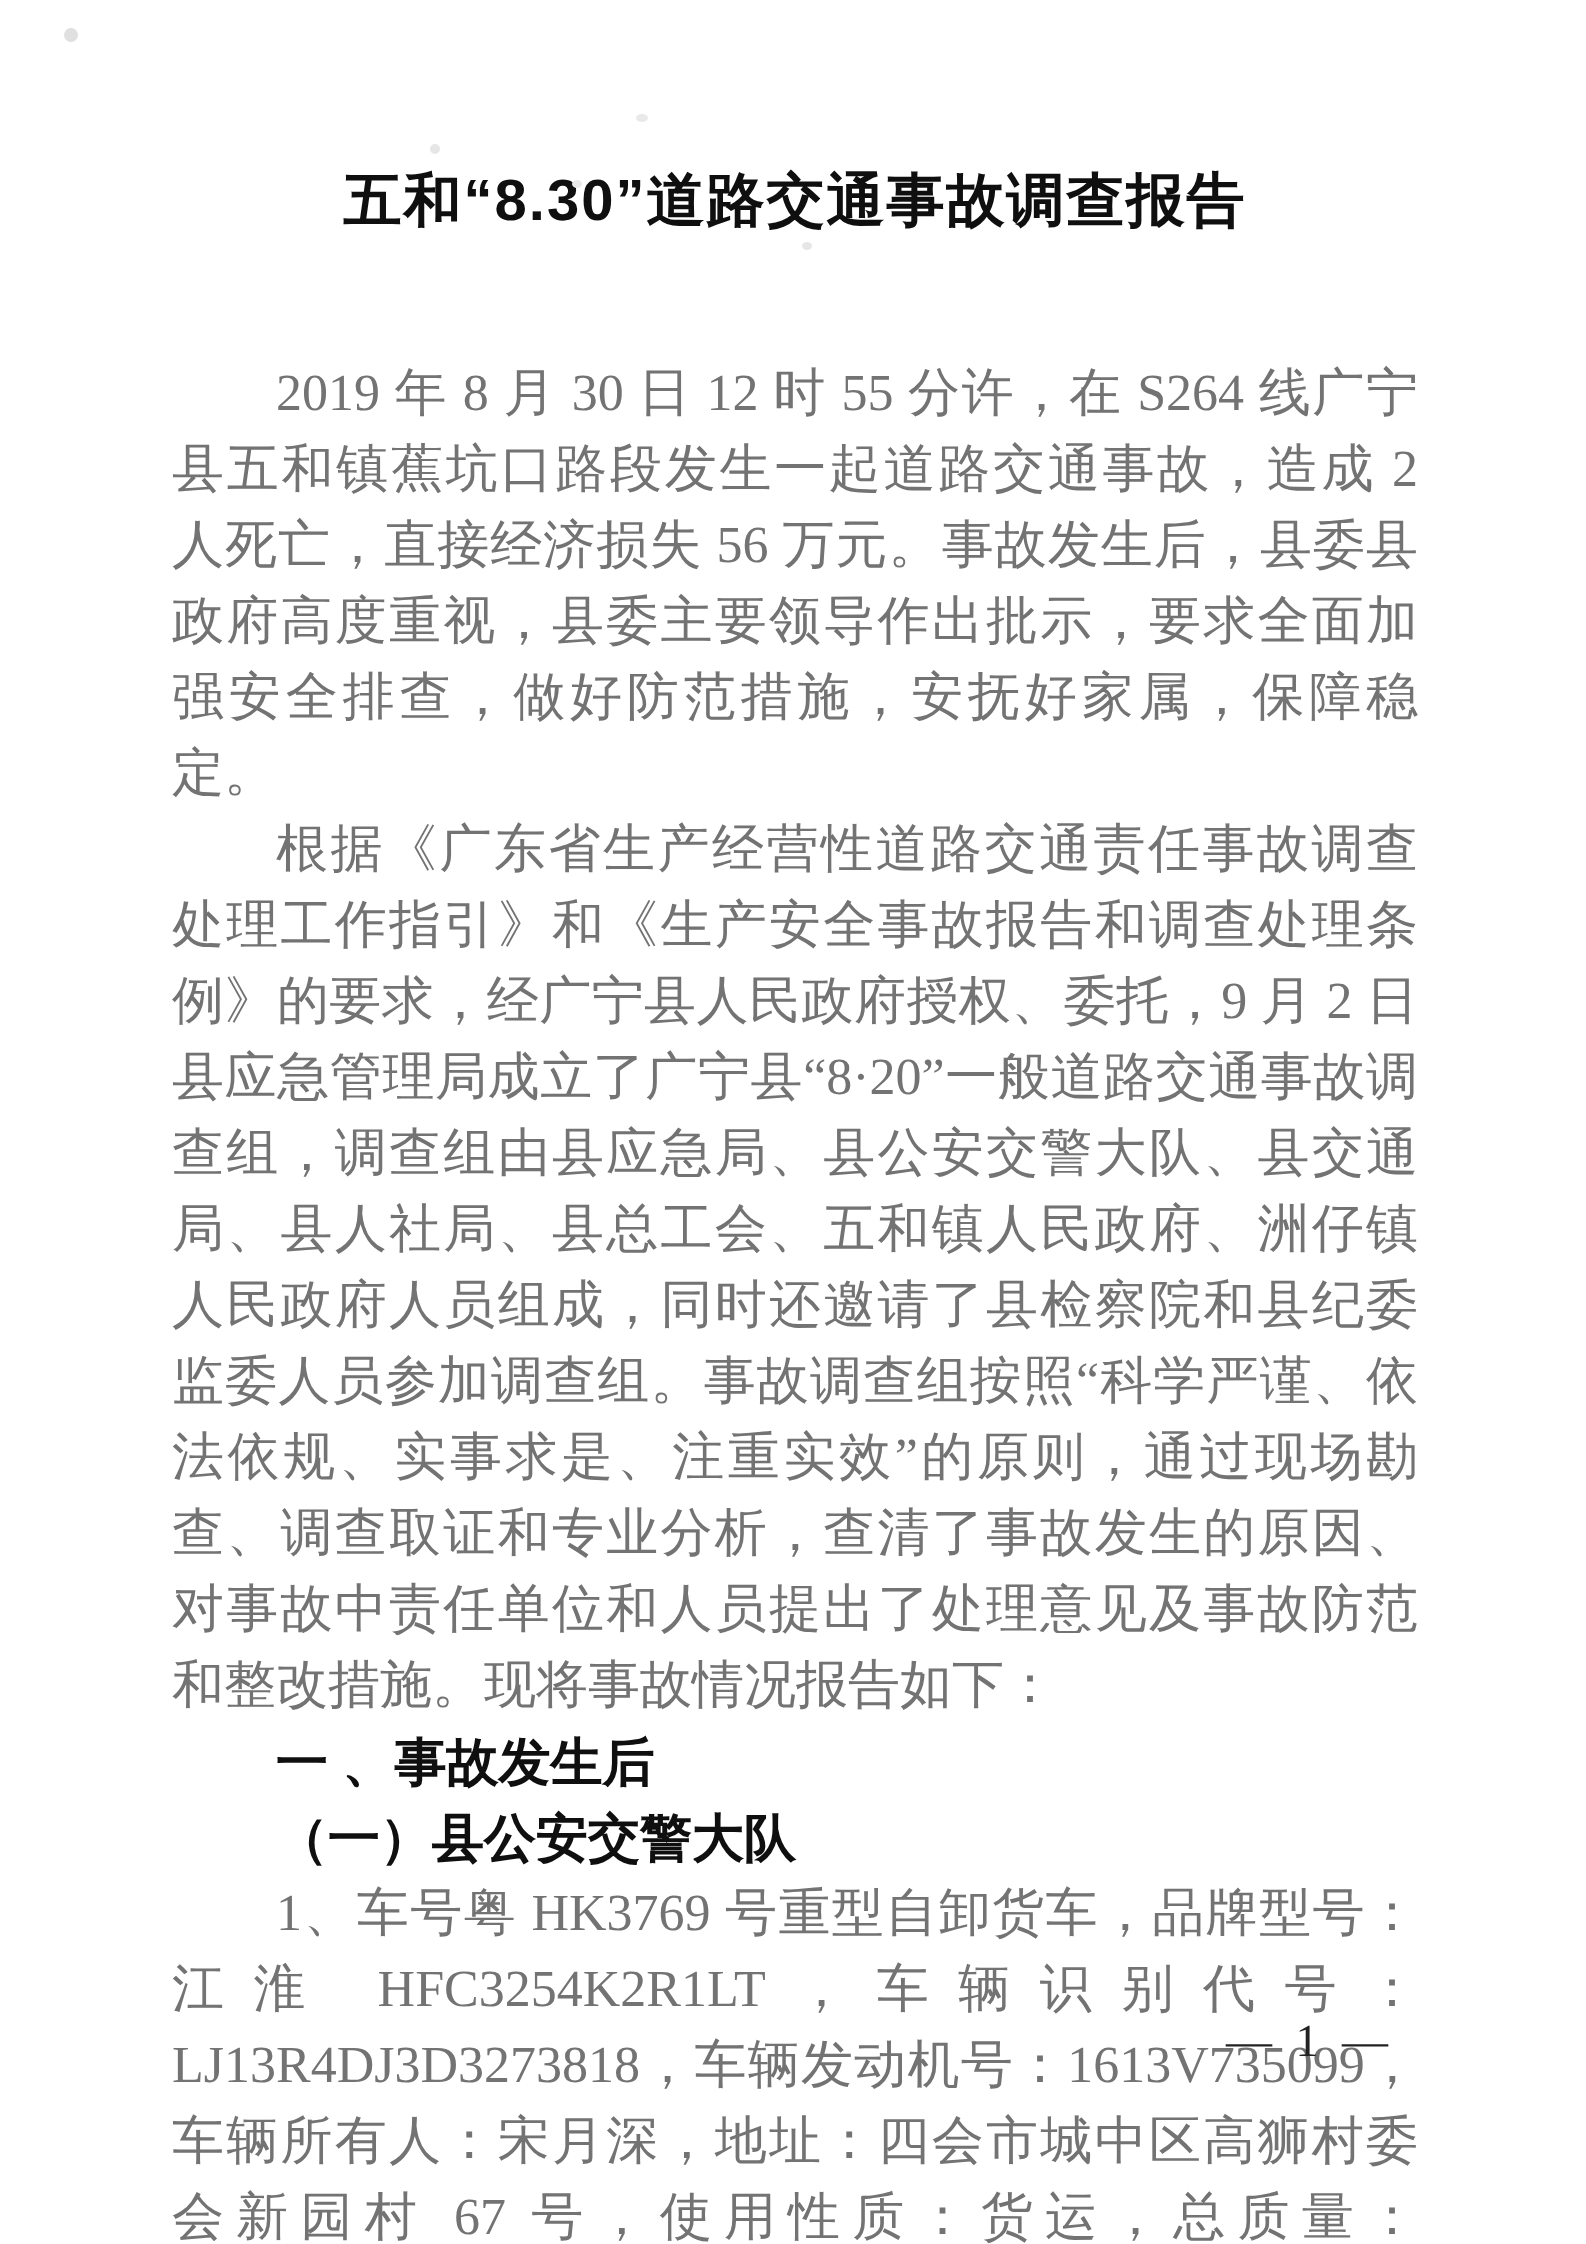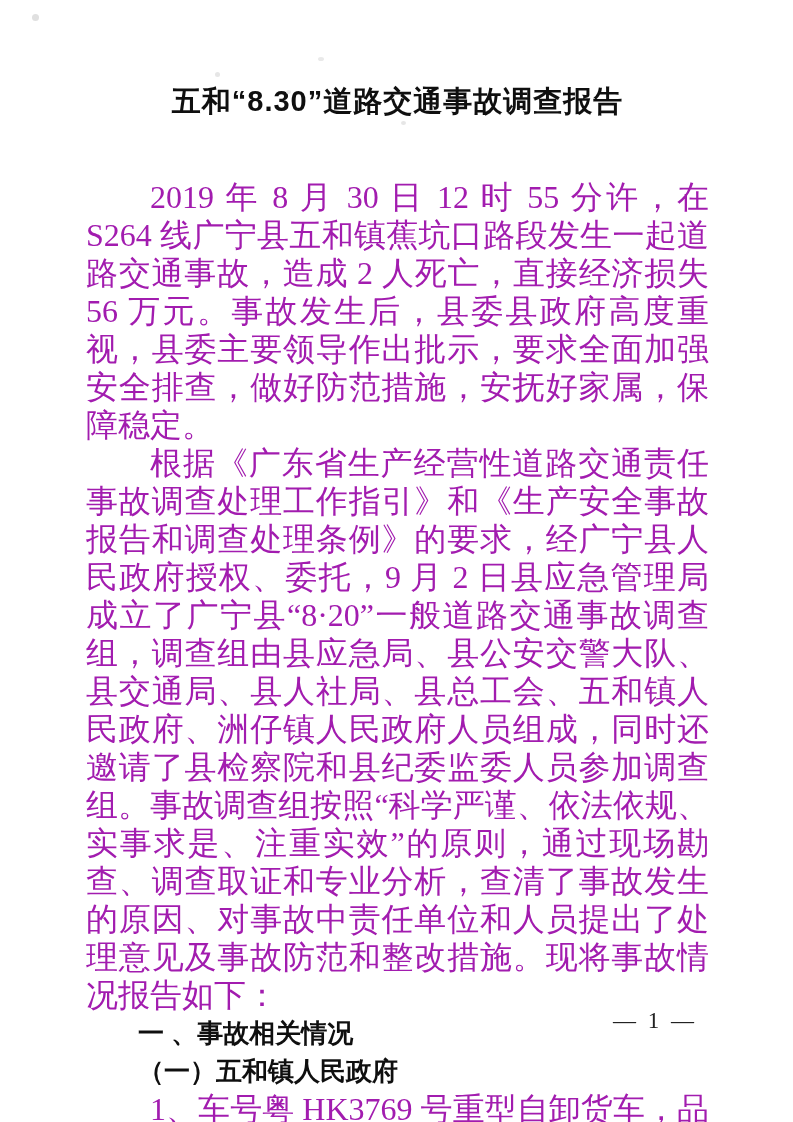--- a/index.html
+++ b/index.html
@@ -26,26 +26,26 @@
     font-family: "Liberation Sans", "DejaVu Sans", sans-serif;
     font-size: 29px;
     line-height: 42px;
     font-weight: bold;
     text-align: center;
     letter-spacing: 1px;
     color: #0f0f0f;
     margin: 0;
   }
   .body-text {
-    font-size: 32px;
+    font-size: 26px;
     line-height: 38px;
     text-align: justify;
     text-indent: 2em;
     margin: 0;
-    color: #a21caf;
+    color: #737373;
   }
   .first-para {
     margin-top: 56px;
   }
   .heading-l1, .heading-l2 {
     font-family: "Liberation Sans", "DejaVu Sans", sans-serif;
     font-size: 26px;
     line-height: 38px;
     font-weight: bold;
     text-indent: 2em;
@@ -80,21 +80,21 @@
   <div class="speck speck-3"></div>
   <div class="speck speck-4"></div>
   <div class="speck speck-5"></div>
 
   <h1 class="doc-title">五和“8.30”道路交通事故调查报告</h1>
 
   <p class="body-text first-para">2019 年 8 月 30 日 12 时 55 分许，在 S264 线广宁县五和镇蕉坑口路段发生一起道路交通事故，造成 2 人死亡，直接经济损失 56 万元。事故发生后，县委县政府高度重视，县委主要领导作出批示，要求全面加强安全排查，做好防范措施，安抚好家属，保障稳定。</p>
 
   <p class="body-text">根据《广东省生产经营性道路交通责任事故调查处理工作指引》和《生产安全事故报告和调查处理条例》的要求，经广宁县人民政府授权、委托，9 月 2 日县应急管理局成立了广宁县“8·20”一般道路交通事故调查组，调查组由县应急局、县公安交警大队、县交通局、县人社局、县总工会、五和镇人民政府、洲仔镇人民政府人员组成，同时还邀请了县检察院和县纪委监委人员参加调查组。事故调查组按照“科学严谨、依法依规、实事求是、注重实效”的原则，通过现场勘查、调查取证和专业分析，查清了事故发生的原因、对事故中责任单位和人员提出了处理意见及事故防范和整改措施。现将事故情况报告如下：</p>
 
-  <h2 class="heading-l1">一 、事故相关情况</h2>
+  <h2 class="heading-l1">一 、事故发生后</h2>
 
-  <h3 class="heading-l2">（一）五和镇人民政府</h3>
+  <h3 class="heading-l2">（一）县公安交警大队</h3>
 
   <p class="body-text">1、车号粤 HK3769 号重型自卸货车，品牌型号：江淮 HFC3254K2R1LT，车辆识别代号：LJ13R4DJ3D3273818，车辆发动机号：1613V735099，车辆所有人：宋月深，地址：四会市城中区高狮村委会新园村 67 号，使用性质：货运，总质量：24950kg，</p>
 
   <div class="page-number">— 1 —</div>
 
 </div>
 
 </body></html>

